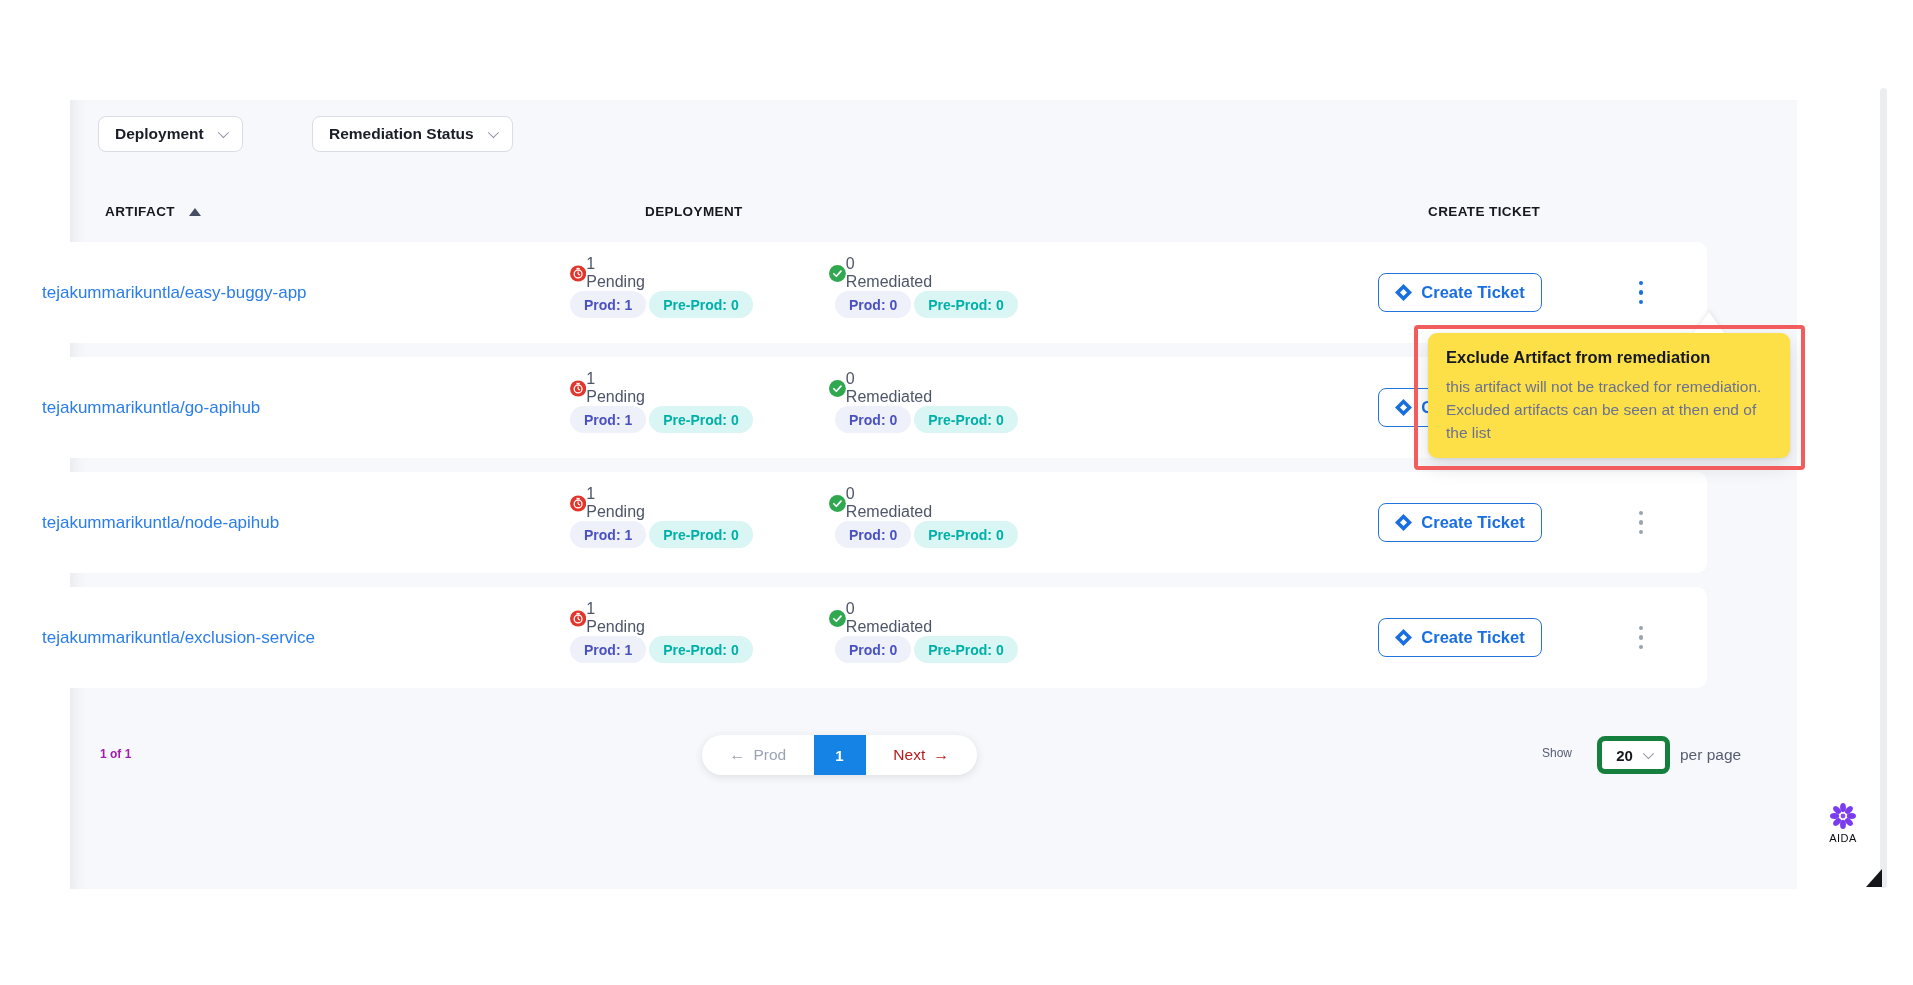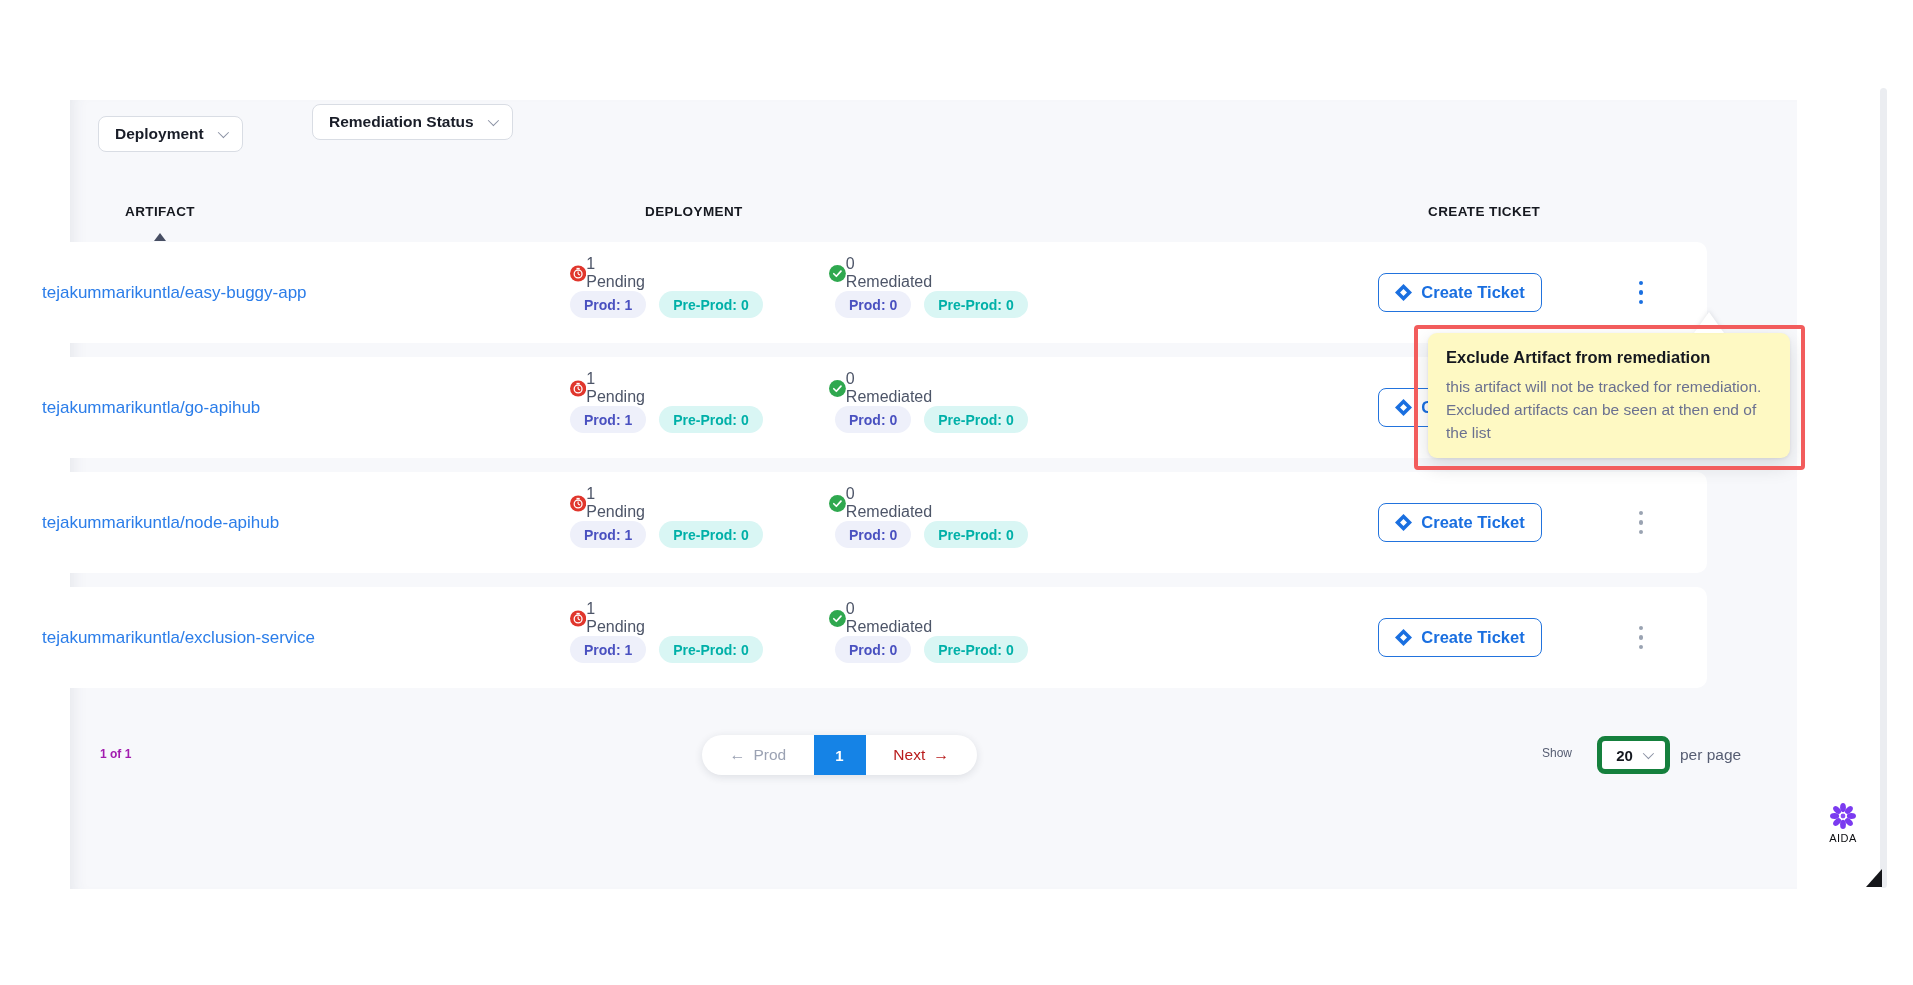--- a/index.html
+++ b/index.html
@@ -16,62 +16,62 @@
   .panel{position:absolute;left:70px;top:100px;width:1727px;height:789px;background:var(--panel-bg);
     box-shadow:inset 14px 0 16px -12px rgba(60,70,90,.10);}
 
   
   .filter-btn{position:absolute;height:36px;background:#fff;border:1px solid #d9dde4;border-radius:8px;
     display:flex;align-items:center;gap:14px;padding:0 16px;cursor:pointer;}
   .filter-btn .lbl{font-size:15.5px;font-weight:700;color:var(--text-dark);}
   .chev{width:8px;height:8px;border-right:1.8px solid #8a91a3;border-bottom:1.8px solid #8a91a3;
     transform:rotate(45deg) translateY(-2px);}
   #flt-deploy{left:28px;top:16px;}
-  #flt-remed{left:242px;top:4px;}
+  #flt-remed{left:242px;top:16px;}
 
   
   .thead{position:absolute;top:102px;left:0;width:100%;height:32px;font-size:13.5px;font-weight:700;
     letter-spacing:.4px;color:#15181f;}
   .th{position:absolute;top:2px;}
-  .th-artifact{left:55px;display:flex;align-items:center;gap:14px;cursor:pointer;flex-direction:column;}
+  .th-artifact{left:35px;display:flex;align-items:center;gap:14px;cursor:pointer;}
   .sort-up{width:0;height:0;border-left:6px solid transparent;border-right:6px solid transparent;
     border-bottom:8px solid #474e63;}
   .th-deployment{left:575px;}
   .th-ticket{left:1358px;}
 
   
   .row-card{position:absolute;left:23px;width:1684px;height:101px;background:#fff;border-radius:10px;}
   .artifact-link{position:absolute;left:19px;top:50%;transform:translateY(-50%);
     font-size:17px;color:var(--link-blue);text-decoration:none;cursor:pointer;}
   .status-group{position:absolute;top:0;height:100%;}
   .grp-pending{left:547px;}
   .grp-remediated{left:806px;}
   .status-line{position:absolute;top:13px;display:flex;align-items:center;}
   .status-line .txt{font-size:16px;color:var(--text-muted);}
-  .badges{position:absolute;top:49px;display:flex;gap:13px;}
+  .badges{position:absolute;top:49px;display:flex;gap:3px;}
   .grp-remediated .badges{left:6px;}
   .badge{font-size:14px;font-weight:700;border-radius:15px;padding:5.5px 14px;white-space:nowrap;}
   .badge.prod{background:var(--prod-badge-bg);color:var(--prod-badge-text);}
   .badge.preprod{background:var(--preprod-badge-bg);color:var(--preprod-badge-text);}
 
   .btn-create{position:absolute;left:1355px;top:31px;width:164px;height:39px;background:#fff;
     border:1.6px solid #2273dd;border-radius:8px;display:flex;align-items:center;justify-content:center;
     gap:9px;cursor:pointer;}
   .btn-create .bl{font-size:16.5px;font-weight:700;color:var(--button-blue);}
 
   .kebab{position:absolute;left:1607px;top:0;width:22px;height:100%;display:flex;flex-direction:column;
     align-items:center;justify-content:center;gap:5px;cursor:pointer;}
   .kebab .dot{width:4.5px;height:4.5px;border-radius:50%;background:#9aa3b2;}
   .kebab.blue .dot{background:var(--button-blue);}
 
   
   .tooltip-caret{position:absolute;left:1694px;top:312px;width:0;height:0;z-index:30;
     border-left:15px solid transparent;border-right:15px solid transparent;border-bottom:21px solid #fff;
     filter:drop-shadow(0 -2px 2px rgba(40,48,66,.10));}
-  .tooltip{position:absolute;left:1428px;top:333px;width:362px;background:#fef9c3;border-radius:9px;
+  .tooltip{position:absolute;left:1428px;top:333px;width:362px;background:#fde047;border-radius:9px;
     padding:15px 18px 14px 18px;box-shadow:0 8px 20px rgba(23,28,38,.14),0 1px 3px rgba(23,28,38,.08);z-index:29;}
   .tooltip .tt-title{font-size:16.5px;font-weight:700;color:#15181f;margin-bottom:8px;}
   .tooltip .tt-body{font-size:15.5px;line-height:23px;color:var(--text-gray);width:330px;}
   .annotation{position:absolute;left:1414px;top:325px;width:391px;height:145px;
     border:4px solid var(--annotation-red);border-radius:4px;z-index:50;pointer-events:none;}
 
   
   .range-label{position:absolute;left:100px;top:747px;font-size:12px;font-weight:700;color:#a21caf;}
   .pager{position:absolute;left:702px;top:735px;width:275px;height:40px;background:#fff;border-radius:21px;
     box-shadow:0 2px 8px rgba(30,38,60,.12);display:flex;overflow:hidden;align-items:stretch;}

